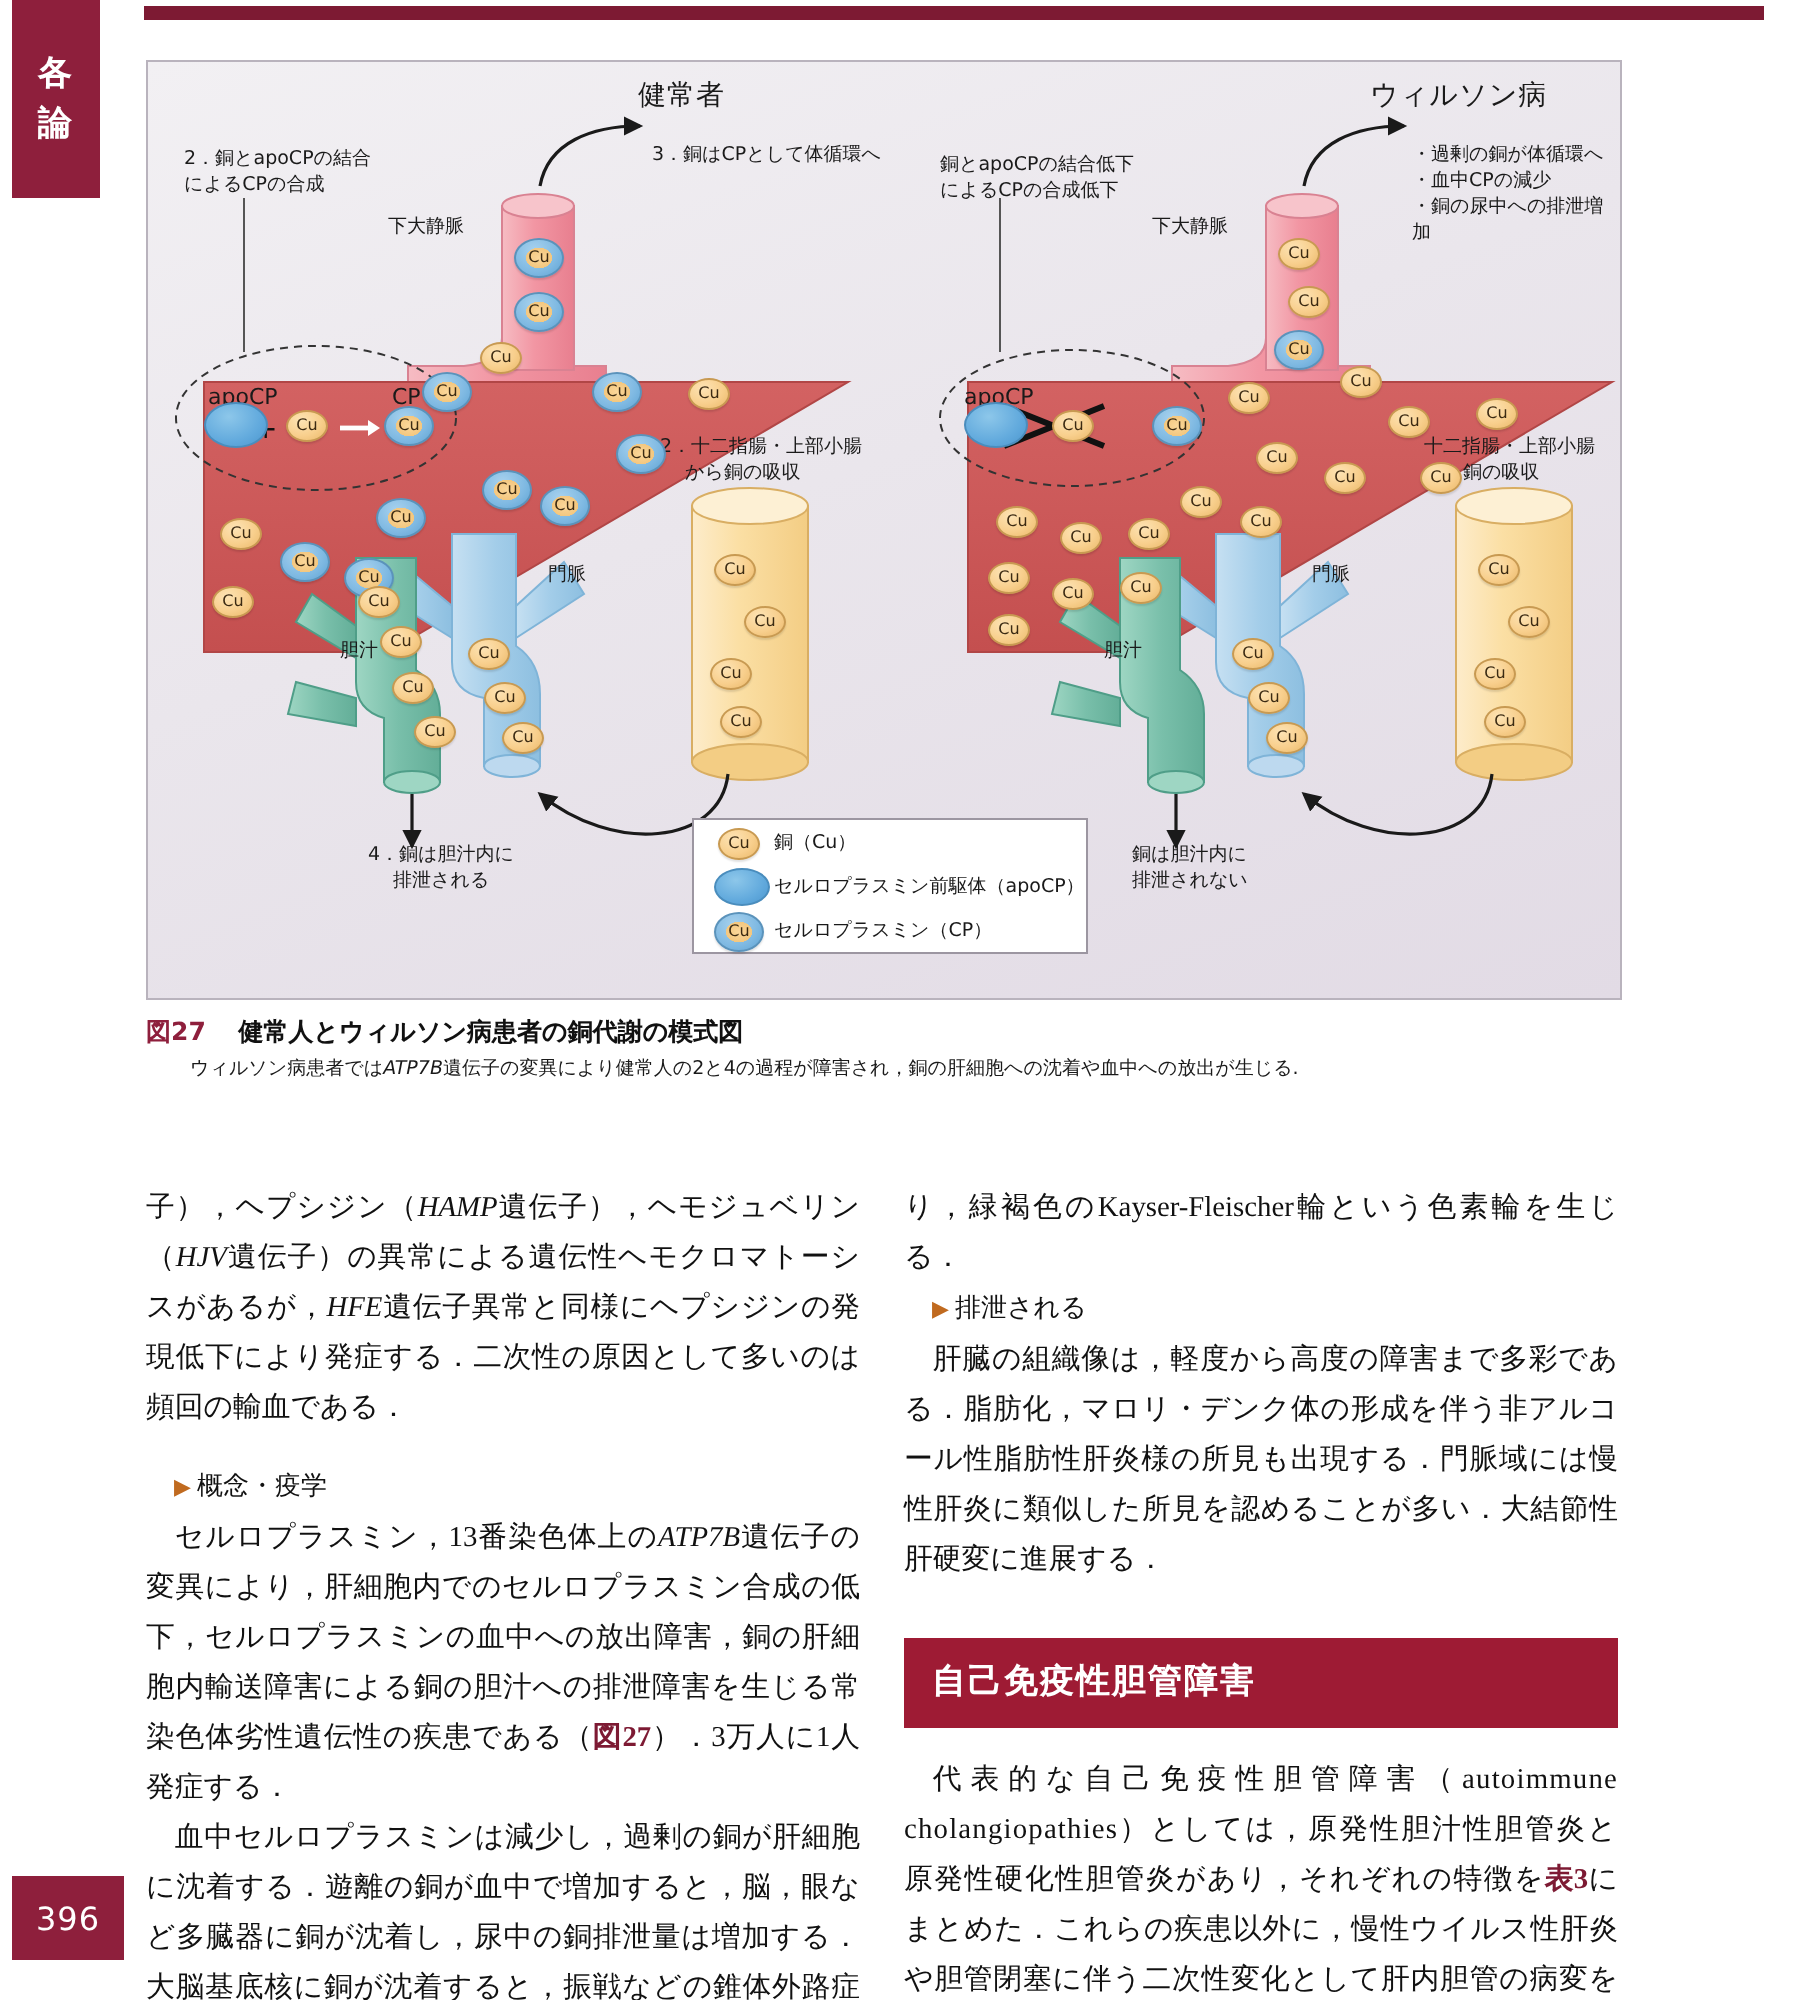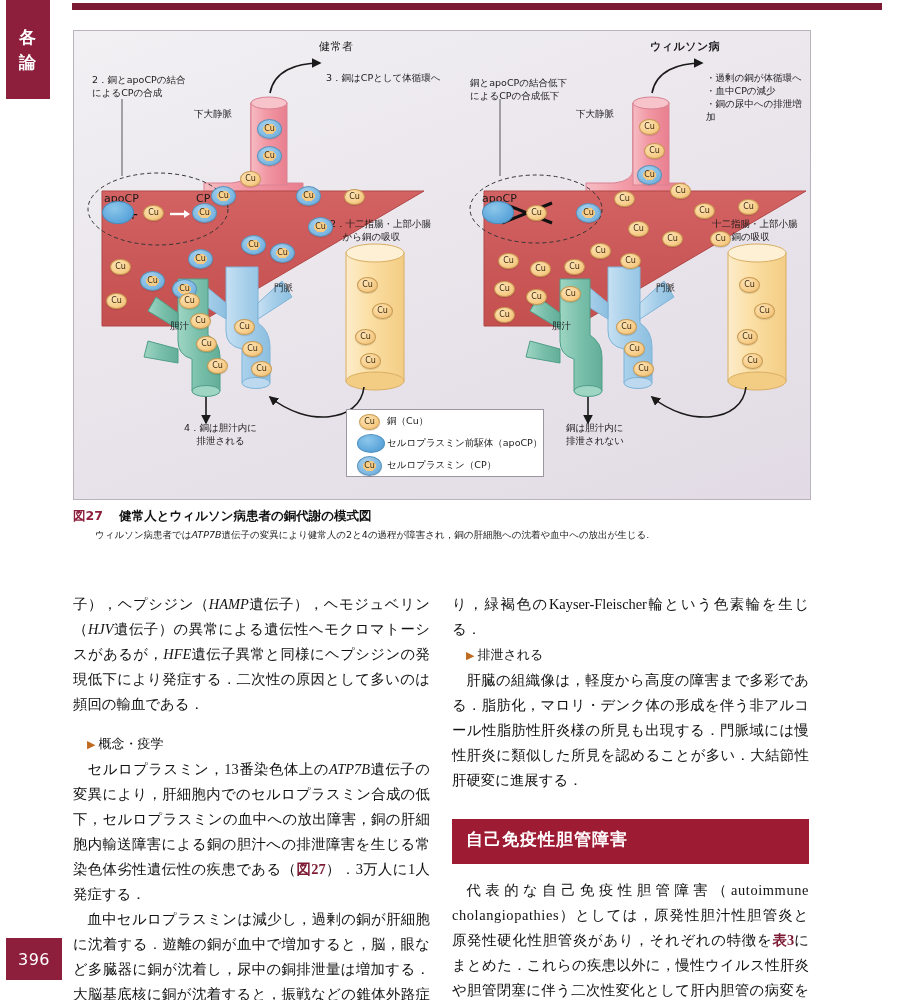--- a/index.html
+++ b/index.html
@@ -41,21 +41,21 @@
   
   .figure-box{
     position:absolute;left:73px;top:30px;width:738px;height:470px;
     background:linear-gradient(160deg,#f2f0f3 0%,#eae6ec 45%,#e2dbe5 100%);
     border:1px solid #b9b3bd;
     box-sizing:border-box;
     overflow:hidden;
   }
   .panel-title{
     position:absolute;font-family:"DejaVu Sans","Liberation Sans",sans-serif;
-    font-size:11px;color:#1a1a1a;letter-spacing:.5px;white-space:nowrap;text-align:center;
+    font-size:14px;color:#1a1a1a;letter-spacing:.5px;white-space:nowrap;text-align:center;
   }
   .ann{
     position:absolute;font-family:"DejaVu Sans","Liberation Sans",sans-serif;
     font-size:9.5px;color:#1a1a1a;line-height:1.38;white-space:pre-line;
   }
   .cu{
     position:absolute;width:19px;height:14px;border-radius:50%;
     background:radial-gradient(ellipse at 35% 30%,#fde3b4 0%,#f8cf8d 55%,#eab869 100%);
     border:1px solid #c89a52;
     font-family:"DejaVu Sans","Liberation Sans",sans-serif;
@@ -117,21 +117,21 @@
     border-bottom:3px solid #7d1a33;
     letter-spacing:.2px;
   }
   .h-sub{
     font-family:"DejaVu Sans","Liberation Sans",sans-serif;
     font-size:13px;color:#111;margin:16px 0 1px 14px;font-weight:normal;
   }
   .h-sub .tri{color:#c06a1f;font-size:11px;margin-right:3px;}
   .h-band{
     background:#9e1b34;color:#fff;
-    font-family:Liberation Mono, monospace;
+    font-family:Liberation Serif, serif;
     font-weight:bold;font-size:17px;
     padding:7px 15px 8px 14px;margin:26px 0 0 0;letter-spacing:1px;
   }
   .spacer-sm{height:14px;}
   .em-red{color:#7d1a33;font-weight:bold;}
   .tracking-wide{letter-spacing:.6px;}
 </style>
 </head>
 <body>
 
@@ -284,21 +284,21 @@
     <div class="cu" style="left:133px;top:327px;">Cu</div>
     <div class="cu" style="left:160px;top:288px;">Cu</div>
     <div class="cu" style="left:168px;top:310px;">Cu</div>
     <div class="cu" style="left:177px;top:330px;">Cu</div>
 
     <div class="cu" style="left:283px;top:246px;">Cu</div>
     <div class="cu" style="left:298px;top:272px;">Cu</div>
     <div class="cu" style="left:281px;top:298px;">Cu</div>
     <div class="cu" style="left:286px;top:322px;">Cu</div>
 
-    <div class="panel-title" style="left:576px;top:8px;font-weight:bold;">ウィルソン病</div>
+    <div class="panel-title" style="left:611px;top:8px;">ウィルソン病</div>
     <div class="ann" style="left:396px;top:45px;">銅とapoCPの結合低下
 によるCPの合成低下</div>
     <div class="ann" style="left:632px;top:40px;">・過剰の銅が体循環へ
 ・血中CPの減少
 ・銅の尿中への排泄増加</div>
     <div class="ann" style="left:502px;top:76px;">下大静脈</div>
     <div class="ann" style="left:638px;top:186px;">十二指腸・上部小腸
 から銅の吸収</div>
     <div class="ann" style="left:582px;top:250px;">門脈</div>
     <div class="ann" style="left:478px;top:288px;">胆汁</div>

